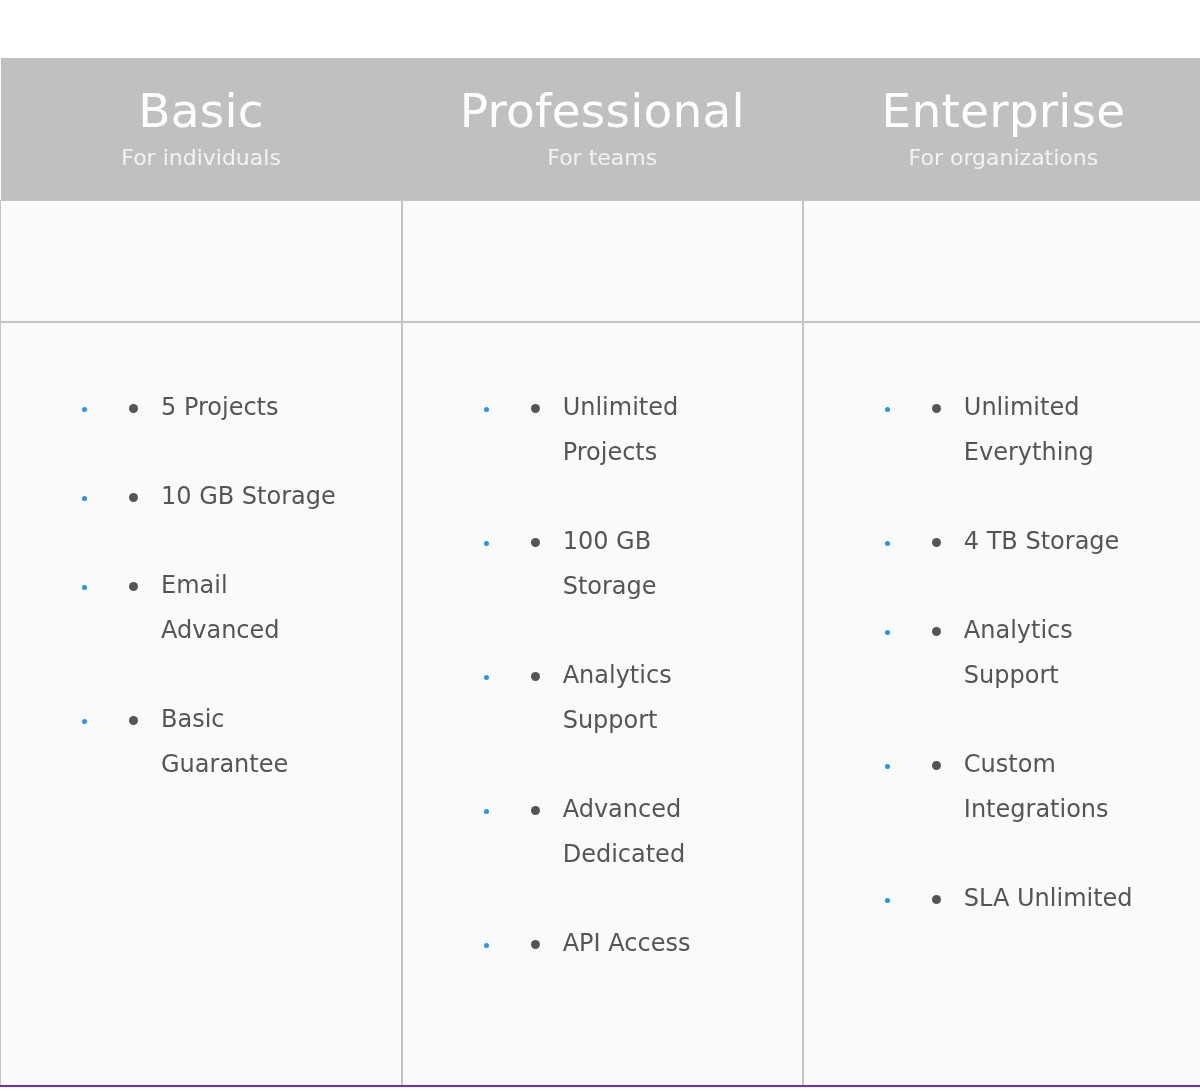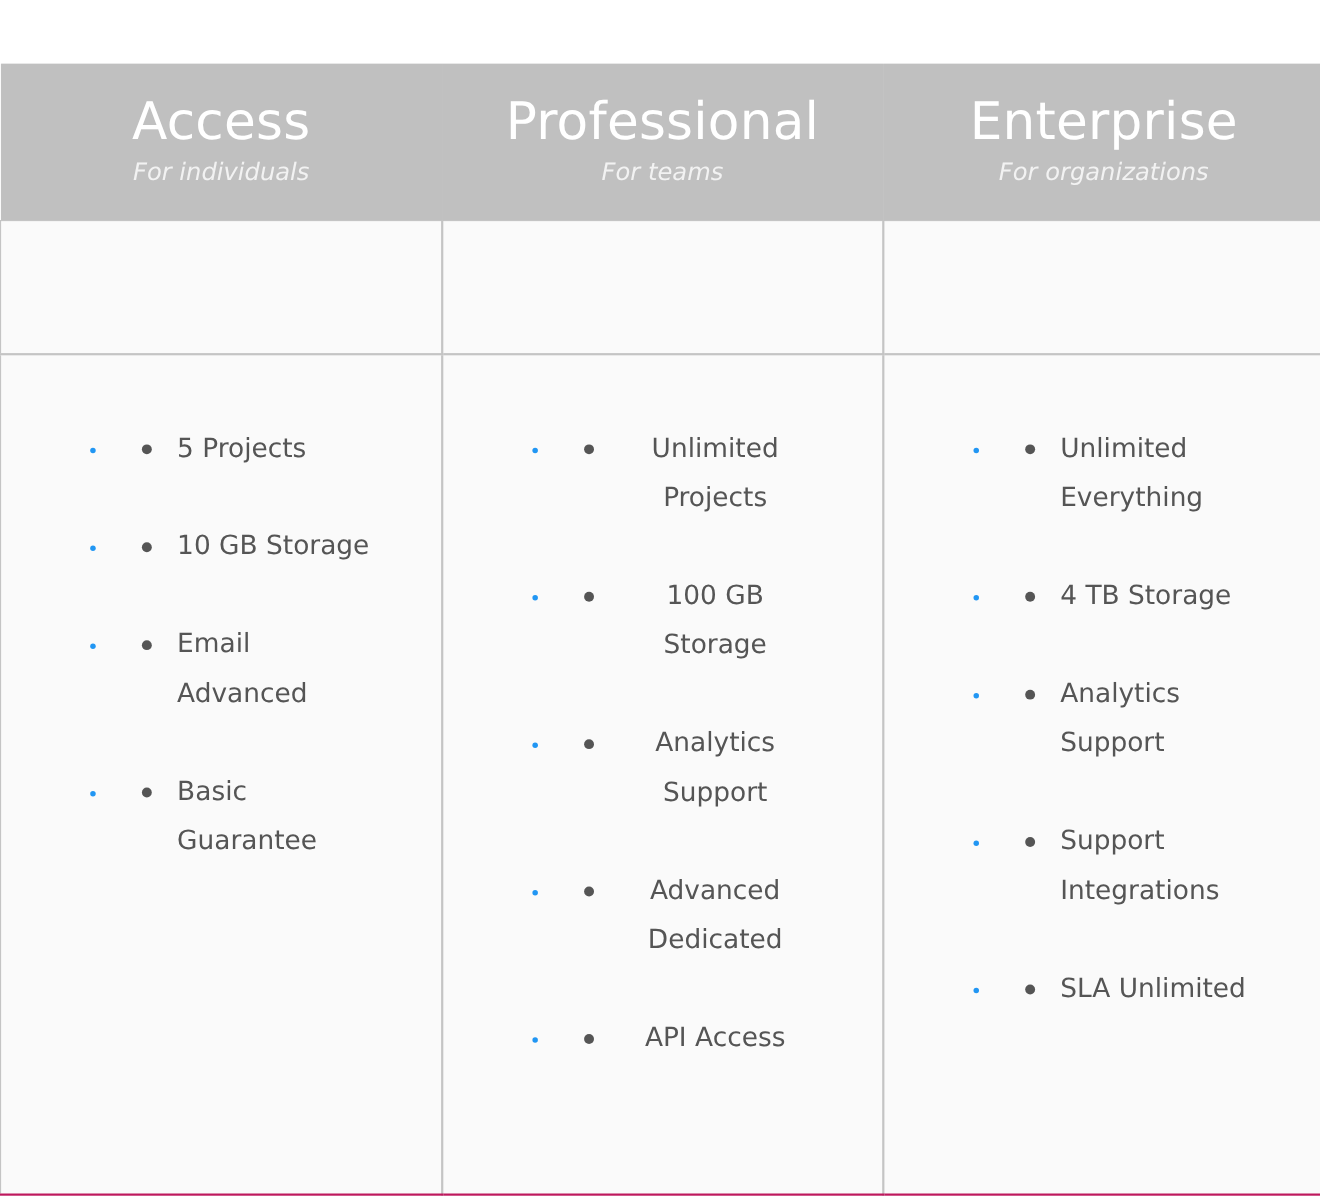--- a/index.html
+++ b/index.html
@@ -63,21 +63,20 @@
     color: #ffffff;
     letter-spacing: 0.2px;
   }
   .plan-tagline {
     display: block;
     margin-top: 9px;
     font-size: 22px;
     line-height: 1.15;
     font-weight: 400;
     color: #f2f2f2;
-    font-style: italic;
   }
 
   
   tbody td {
     background: #fafafa;
     border: 2px solid #b8b8b8;
     border-width: 1px 2px 2px 1px;
     border-color: #c4c4c4;
     padding: 0;
     vertical-align: top;
@@ -93,21 +92,21 @@
     height: 120px;
   }
   .price-value {
     display: block;
     font-size: 38px;
     color: #555555;
   }
 
   tr.features-row td {
     height: 762px;
-    border-bottom: 2px solid #be185d;
+    border-bottom: 2px solid #6d28d9;
   }
 
   
   .feature-list {
     list-style: disc;
     list-style-position: outside;
     margin: 0;
     padding: 62px 60px 40px 98px;
     text-align: left;
     color: #2196f3;             
@@ -136,21 +135,21 @@
     width: 9px;
     height: 9px;
     border-radius: 50%;
     background: #555555;
   }
   .feature-label {
     display: inline;
   }
 
   
-  .col-2 .feature-list { padding-left: 98px; text-align: center; }
+  .col-2 .feature-list { padding-left: 98px; }
   .col-3 .feature-list { padding-left: 98px; }
 </style>
 </head>
 <body>
 
 <div class="page">
 
   <div class="top-spacer"></div>
 
   <table class="pricing-table">
@@ -158,21 +157,21 @@
       <col class="plan-col">
       <col class="plan-col">
       <col class="plan-col">
     </colgroup>
 
     <thead>
       <tr>
 
         <th class="col-1">
           <span class="plan-head-inner">
-            <span class="plan-name">Access</span>
+            <span class="plan-name">Basic</span>
             <span class="plan-tagline">For individuals</span>
           </span>
         </th>
 
         <th class="col-2">
           <span class="plan-head-inner">
             <span class="plan-name">Professional</span>
             <span class="plan-tagline">For teams</span>
           </span>
         </th>
@@ -248,21 +247,21 @@
               <li>
                 <span class="feature-row"><span class="feature-bullet"></span><span class="feature-label">Unlimited Everything</span></span>
               </li>
               <li>
                 <span class="feature-row"><span class="feature-bullet"></span><span class="feature-label">4 TB Storage</span></span>
               </li>
               <li>
                 <span class="feature-row"><span class="feature-bullet"></span><span class="feature-label">Analytics Support</span></span>
               </li>
               <li>
-                <span class="feature-row"><span class="feature-bullet"></span><span class="feature-label">Support Integrations</span></span>
+                <span class="feature-row"><span class="feature-bullet"></span><span class="feature-label">Custom Integrations</span></span>
               </li>
               <li>
                 <span class="feature-row"><span class="feature-bullet"></span><span class="feature-label">SLA Unlimited</span></span>
               </li>
             </ul>
         </td>
       </tr>
 
     </tbody>
   </table>

